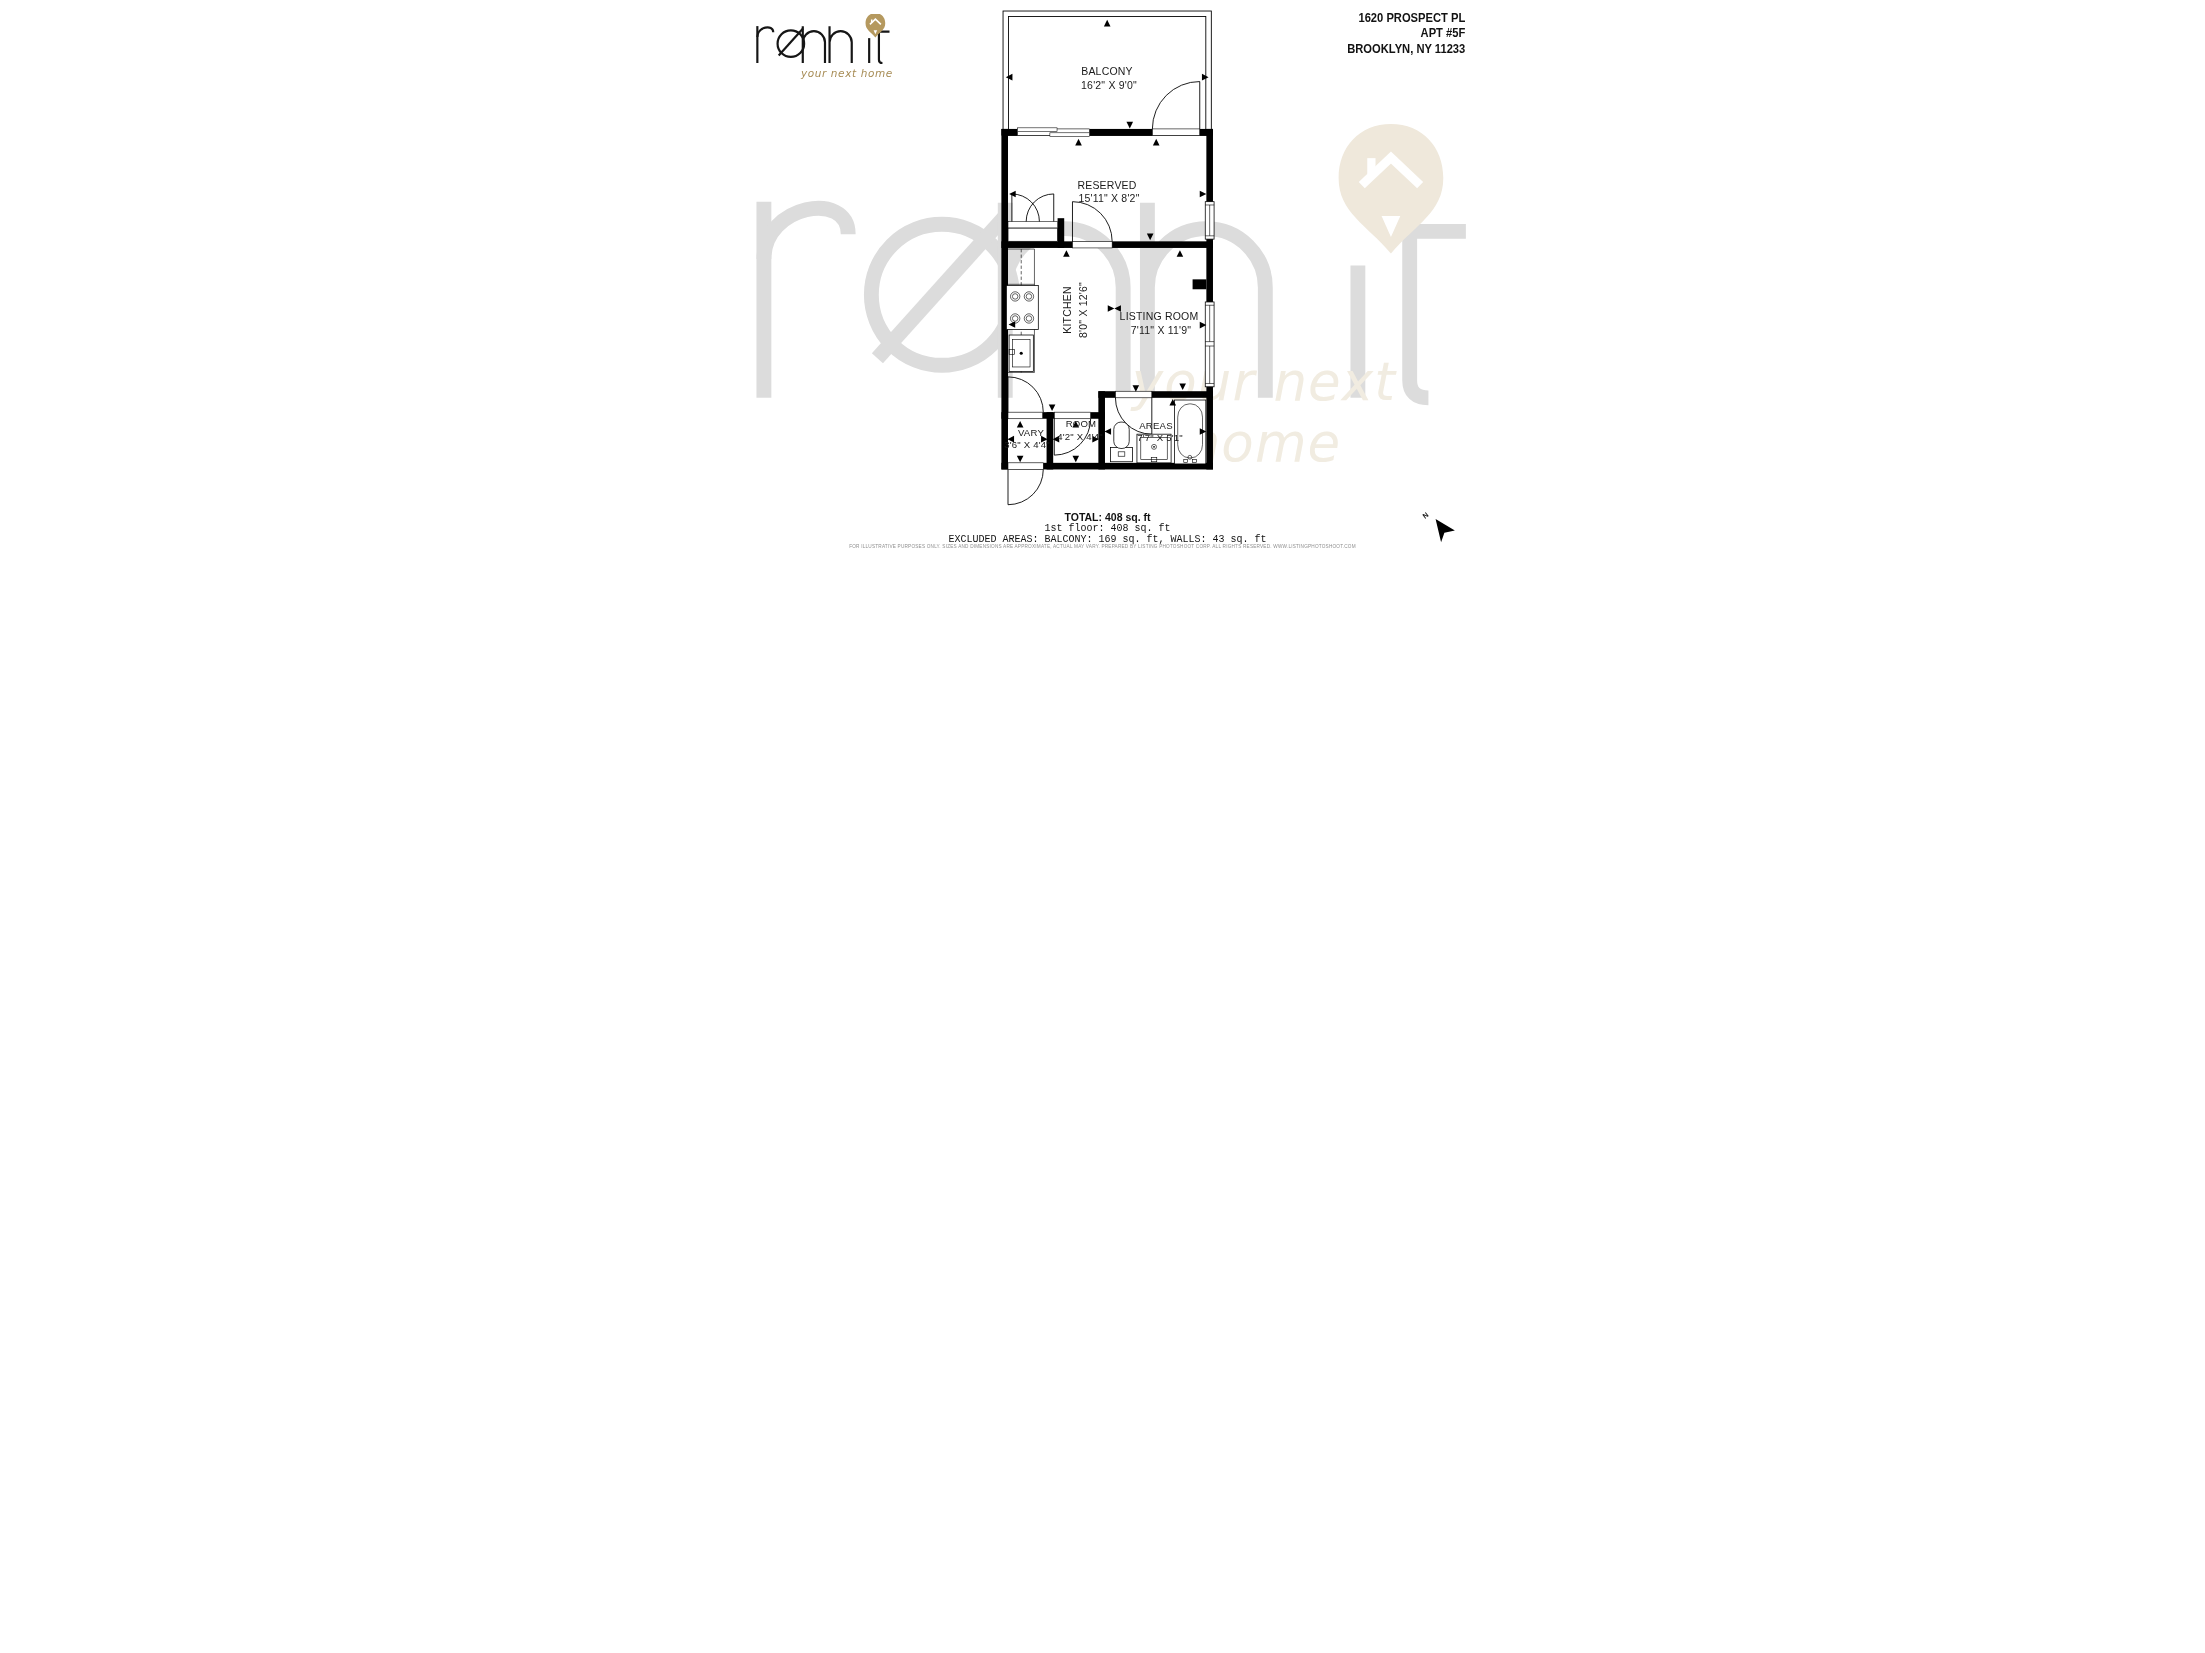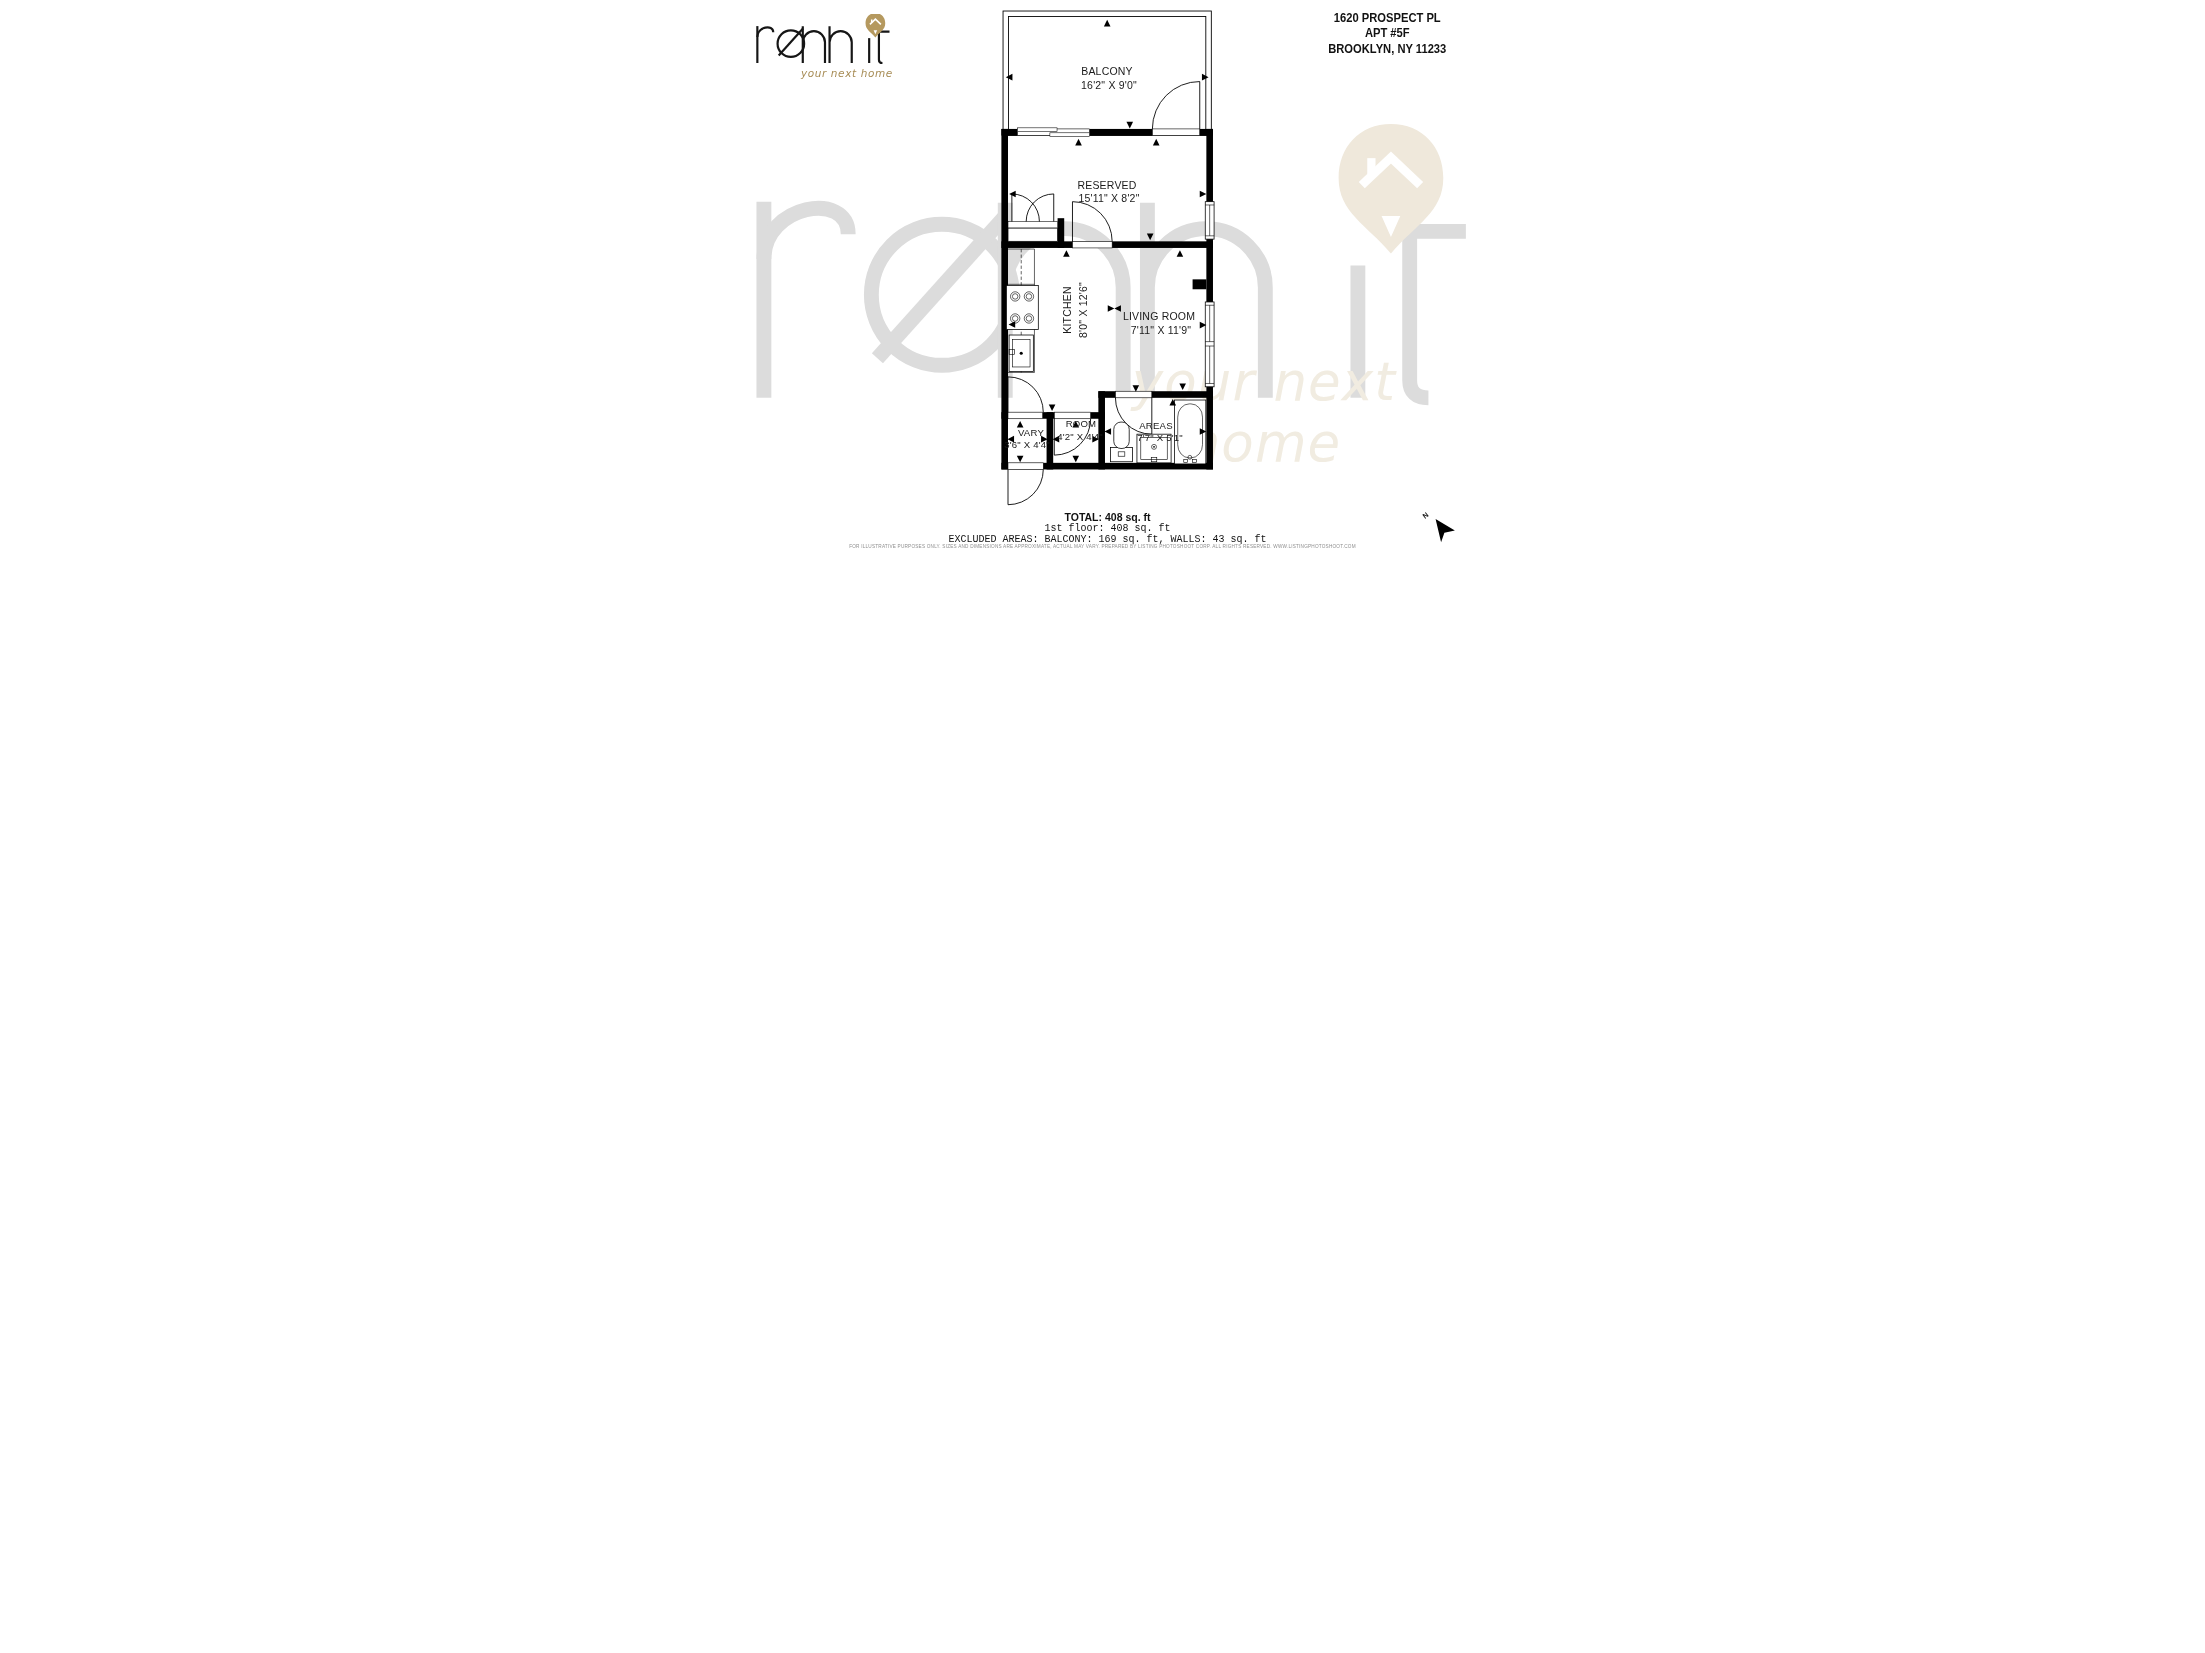--- a/index.html
+++ b/index.html
@@ -29,21 +29,21 @@
   
   .logo{position:absolute;left:21px;top:14.3px;width:139px;}
   .logo svg{position:static;display:block;}
   .logo .stroke{fill:none;stroke:#161616;stroke-width:21;stroke-linecap:butt;}
   .logo .tagline{
     display:block;text-align:right;padding-right:2.2px;margin-top:0.6px;
     font-family:"DejaVu Sans", sans-serif;font-style:italic;
     font-size:10.5px;color:#a78c55;letter-spacing:0.6px;
   }
   .address{
-    position:absolute;right:24px;top:10px;text-align:center;
+    position:absolute;right:5px;top:10px;text-align:right;
     font-weight:bold;font-size:13px;line-height:15.4px;color:#121212;
   }
   .address div{transform:scaleX(.86);transform-origin:100% 50%;letter-spacing:0px;}
   
   .wm-stroke{fill:none;stroke:#dcdcdc;stroke-width:27;stroke-linecap:butt;}
   .wm-tagline{
     position:absolute;left:339px;top:351px;width:380px;text-align:center;
     font-family:"DejaVu Sans", sans-serif;font-style:italic;
     font-size:53px;color:#f1ece1;letter-spacing:1.1px;
   }
@@ -245,21 +245,21 @@
 
   <div class="lbl room-name" style="left:372px;top:71px;">BALCONY</div>
   <div class="lbl room-dim" style="left:374px;top:85px;">16'2" X 9'0"</div>
 
   <div class="lbl room-name" style="left:372px;top:185px;">RESERVED</div>
   <div class="lbl room-dim" style="left:374px;top:198px;">15'11" X 8'2"</div>
 
   <div class="lbl room-name rot" style="left:332px;top:310px;">KITCHEN</div>
   <div class="lbl room-dim rot" style="left:348px;top:310px;">8'0" X 12'6"</div>
 
-  <div class="lbl room-name" style="left:424px;top:316px;">LIVING ROOM</div>
+  <div class="lbl room-name" style="left:424px;top:316px;">LISTING ROOM</div>
   <div class="lbl room-dim" style="left:426px;top:330px;">7'11" X 11'9"</div>
 
   <div class="lbl small-room" style="left:296px;top:432px;">VARY</div>
   <div class="lbl small-room" style="left:292px;top:444px;">3'6" X 4'4"</div>
 
   <div class="lbl small-room" style="left:346px;top:423px;">ROOM</div>
   <div class="lbl small-room" style="left:345px;top:436px;">4'2" X 4'4"</div>
 
   <div class="lbl small-room" style="left:421px;top:425px;">AREAS</div>
   <div class="lbl small-room" style="left:425px;top:437px;">7'7" X 5'1"</div>

